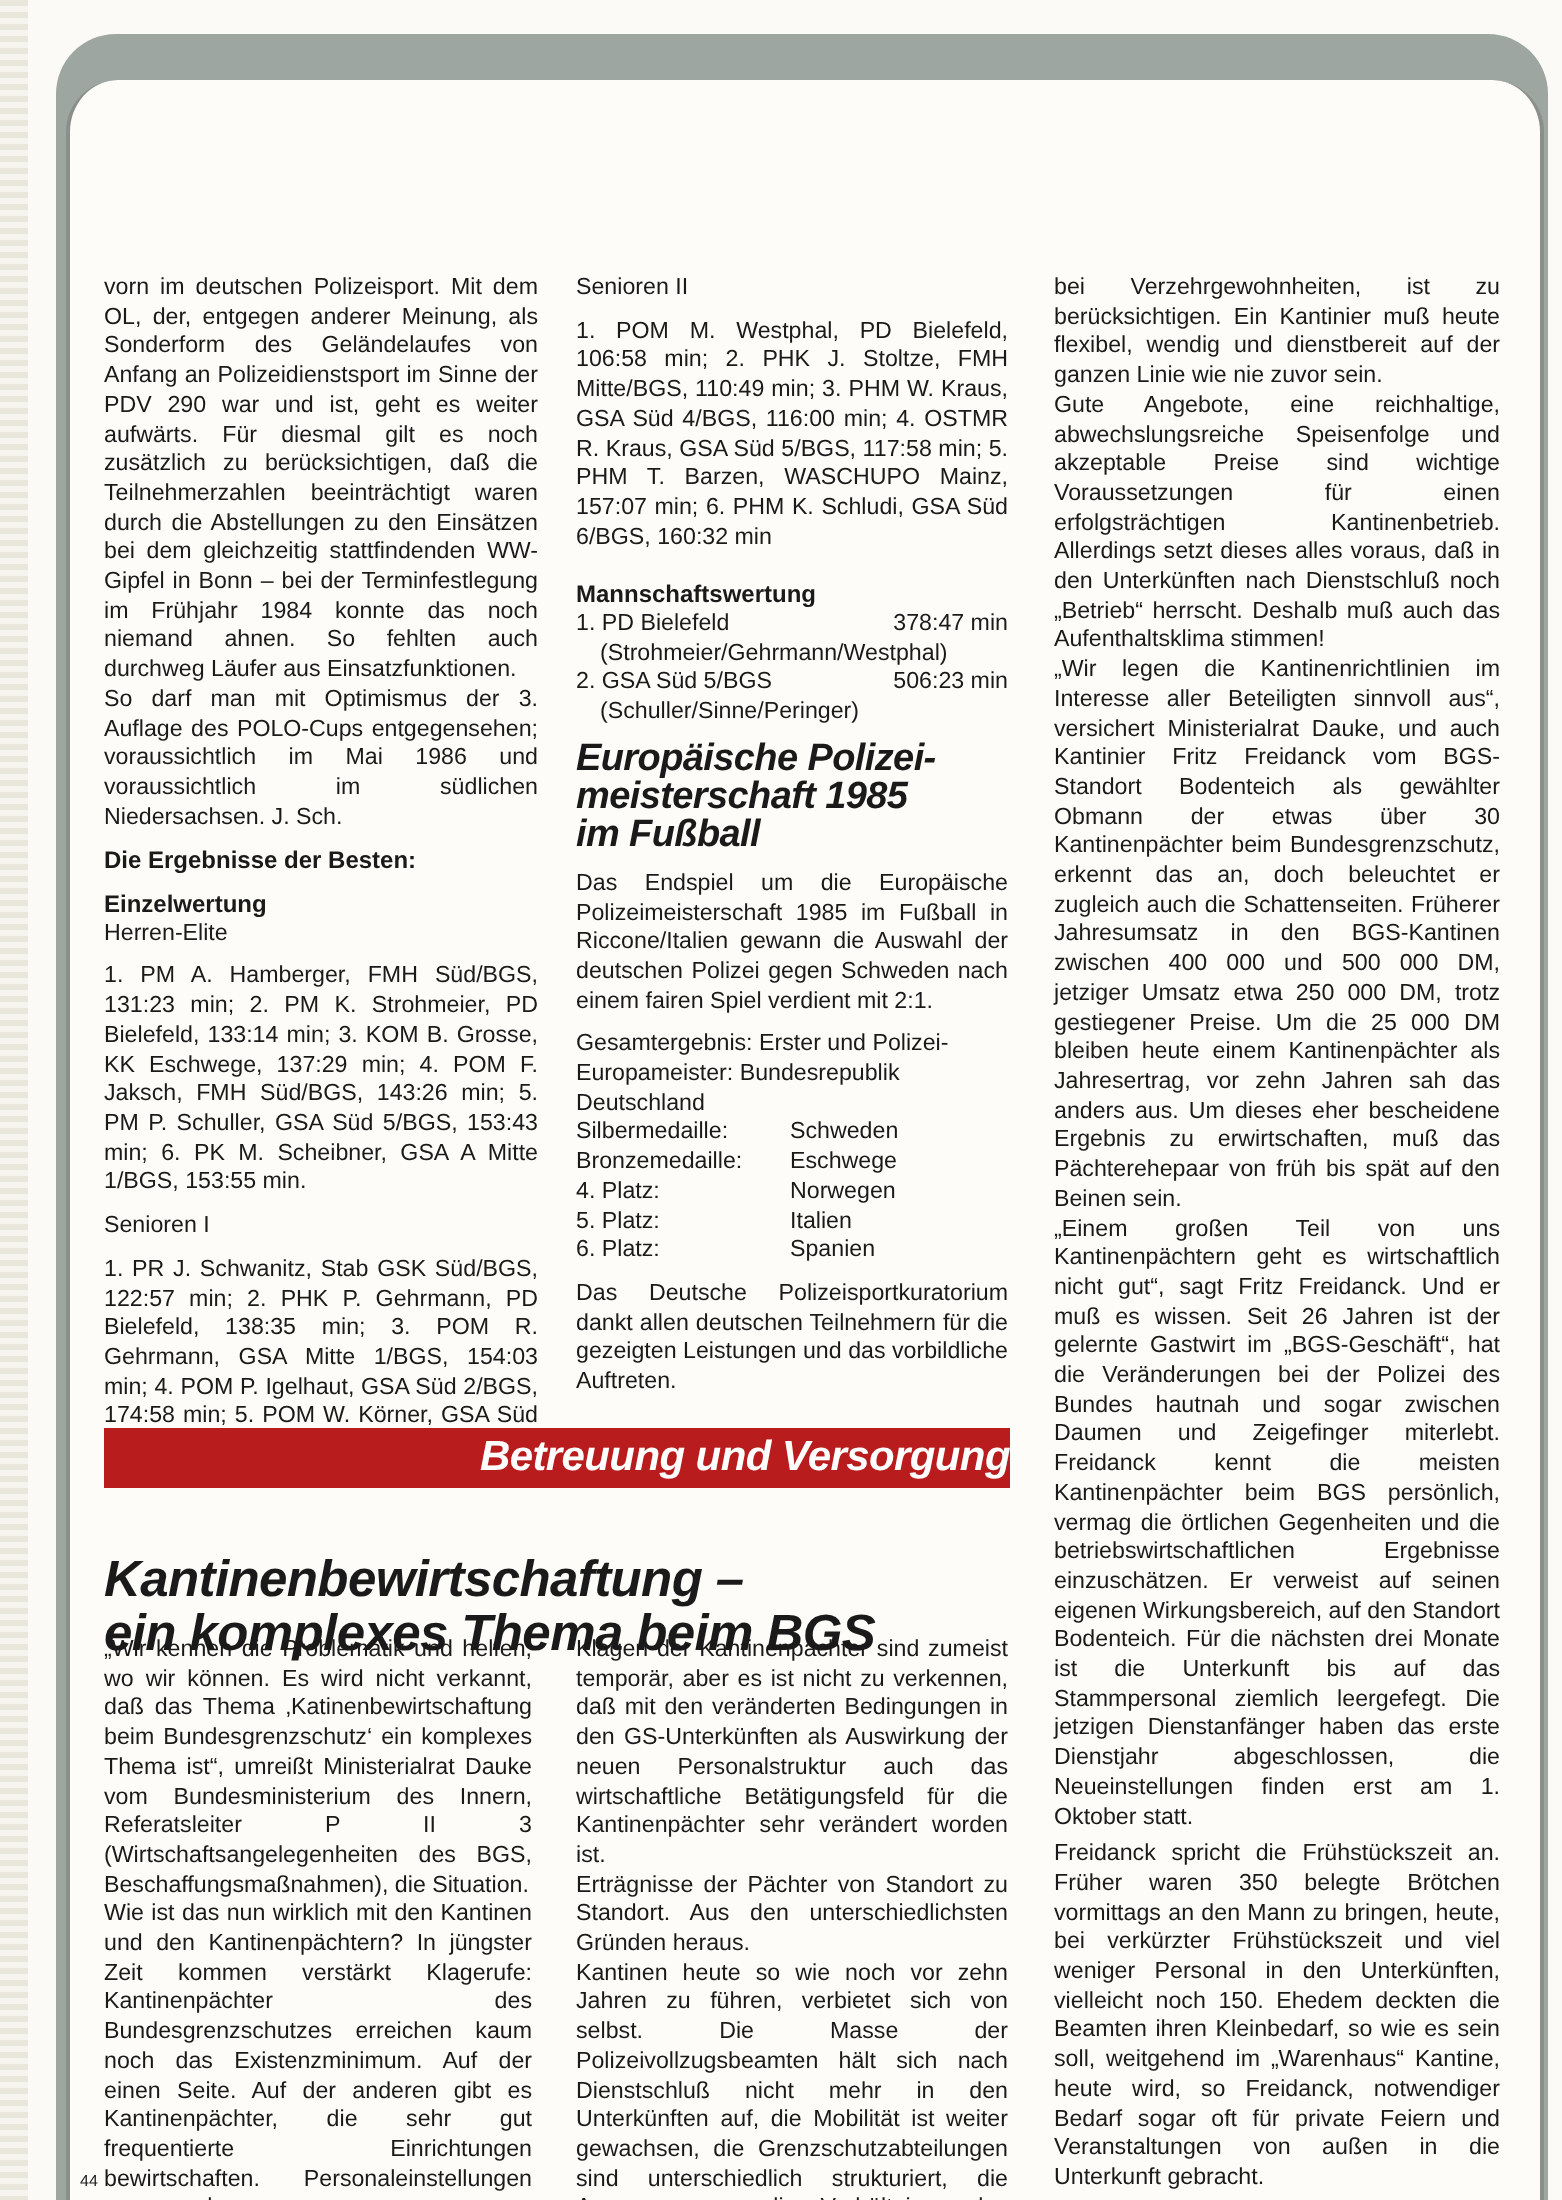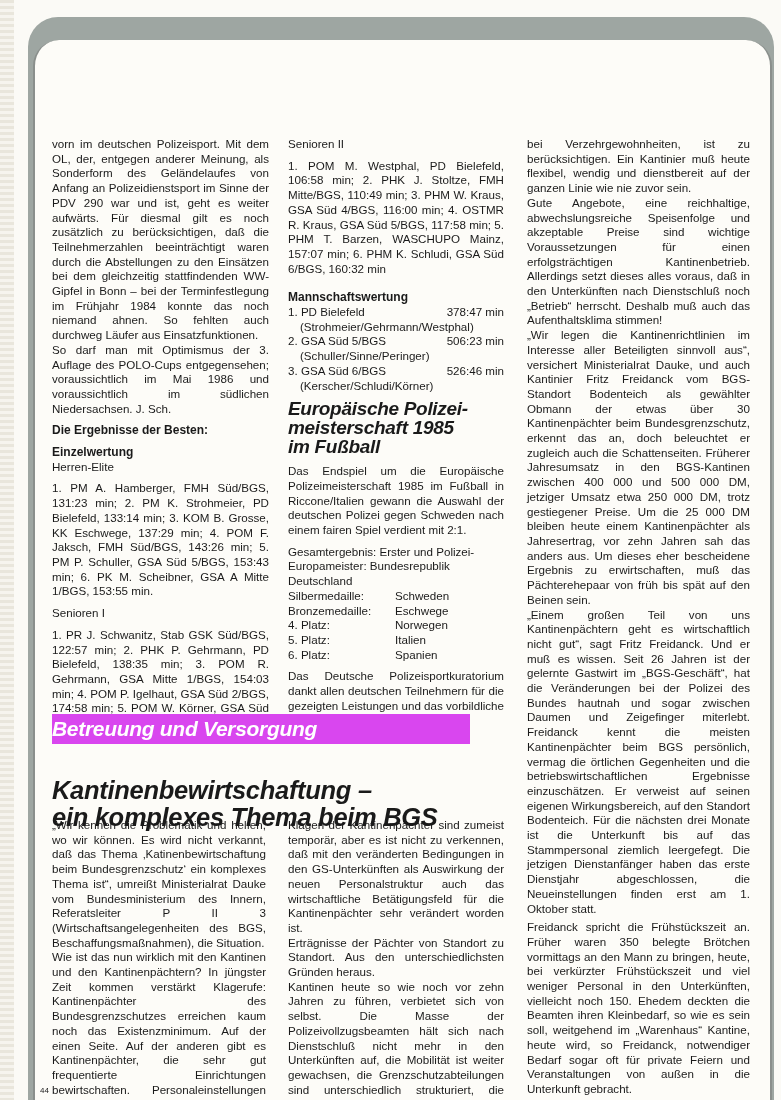--- a/index.html
+++ b/index.html
@@ -13,21 +13,21 @@
   .c2{left:288px;top:137px;width:216px;}
   .c3{left:527px;top:137px;width:223px;}
   .gap{height:7px;}
   .sub-h{font-weight:bold;font-size:12px;}
   .team-row{display:flex;justify-content:space-between;}
   .team-members{padding-left:12px;}
   .res-row{display:flex;}
   .res-row .lbl{width:107px;}
   .h-italic{font-family:"Liberation Sans",sans-serif;font-weight:900;font-style:italic;letter-spacing:-0.3px;}
   .euro-title{font-size:19px;line-height:19px;margin:6px 0 8px 0;}
-  .banner{position:absolute;left:52px;top:714px;width:418px;height:30px;background:#d946ef;color:#fff;text-align:left;font-size:21px;line-height:30px;}
+  .banner{position:absolute;left:52px;top:714px;width:453px;height:30px;background:#b91c1c;color:#fff;text-align:right;font-size:21px;line-height:30px;}
   .main-title{position:absolute;left:52px;top:755px;width:460px;font-size:25.5px;line-height:27px;margin-top:22px;}
   .c4{left:52px;top:818px;width:214px;}
   .c5{left:288px;top:818px;width:216px;}
   .pageno{position:absolute;left:40px;top:1086px;font-size:8px;}
   .left-rule{position:absolute;left:33px;top:818px;width:2px;height:262px;background:#8a8f8c;}
 </style>
 </head>
 <body>
 
 <div class="edge"></div>
@@ -62,27 +62,20 @@
         <span>378:47 min</span>
       </div>
     <div class="team-members">(Strohmeier/Gehrmann/Westphal)</div>
   </div>
   <div>
     <div class="team-row">
         <span>2. GSA Süd 5/BGS</span>
         <span>506:23 min</span>
       </div>
     <div class="team-members">(Schuller/Sinne/Peringer)</div>
-  </div>
-  <div>
-    <div class="team-row">
-        <span>3. GSA Süd 6/BGS</span>
-        <span>526:46 min</span>
-      </div>
-    <div class="team-members">(Kerscher/Schludi/Körner)</div>
   </div>
   <div class="h-italic euro-title">
     <div>Europäische Polizei-</div>
     <div>meisterschaft 1985</div>
     <div>im Fußball</div>
   </div>
   <p>Das Endspiel um die Europäische Polizeimeisterschaft 1985 im Fußball in Riccone/Italien gewann die Auswahl der deutschen Polizei gegen Schweden nach einem fairen Spiel verdient mit 2:1.</p>
   <div class="gap"></div>
   <p style="text-align:left">Gesamtergebnis: Erster und Polizei-Europameister: Bundesrepublik Deutschland</p>
   <div class="res-row">

